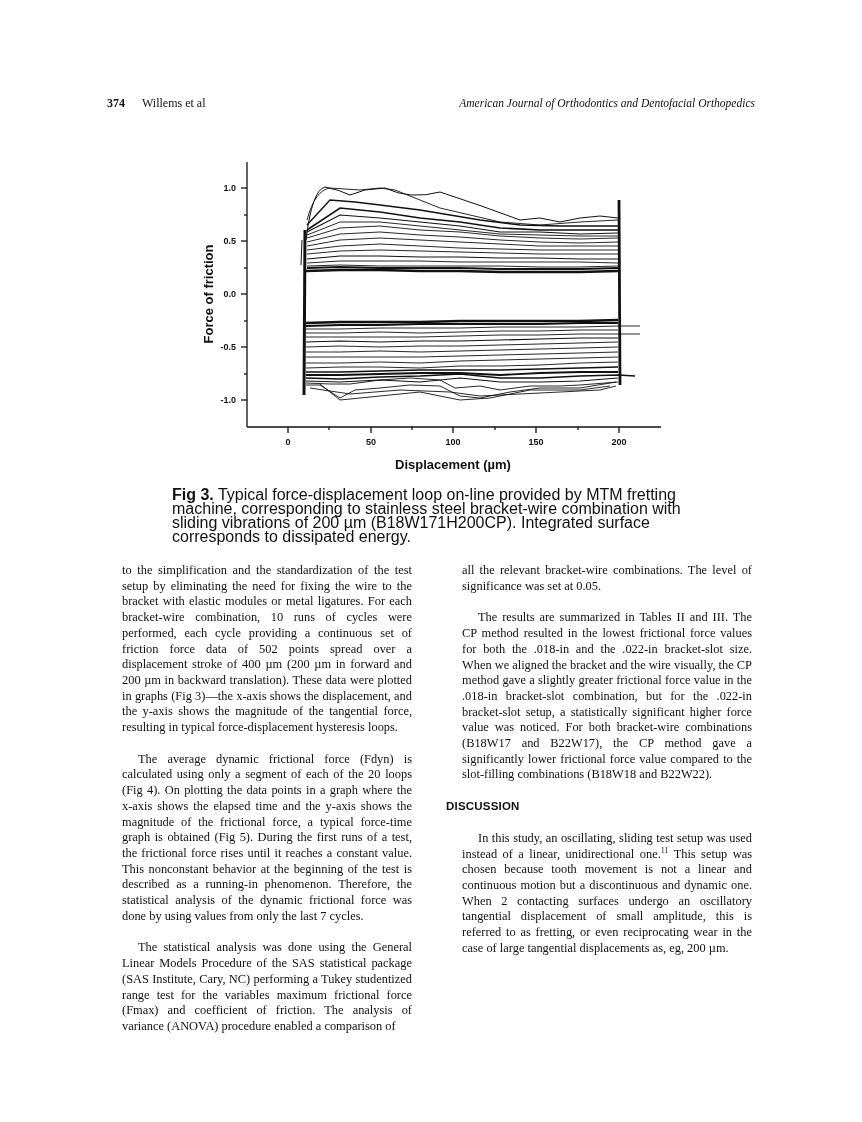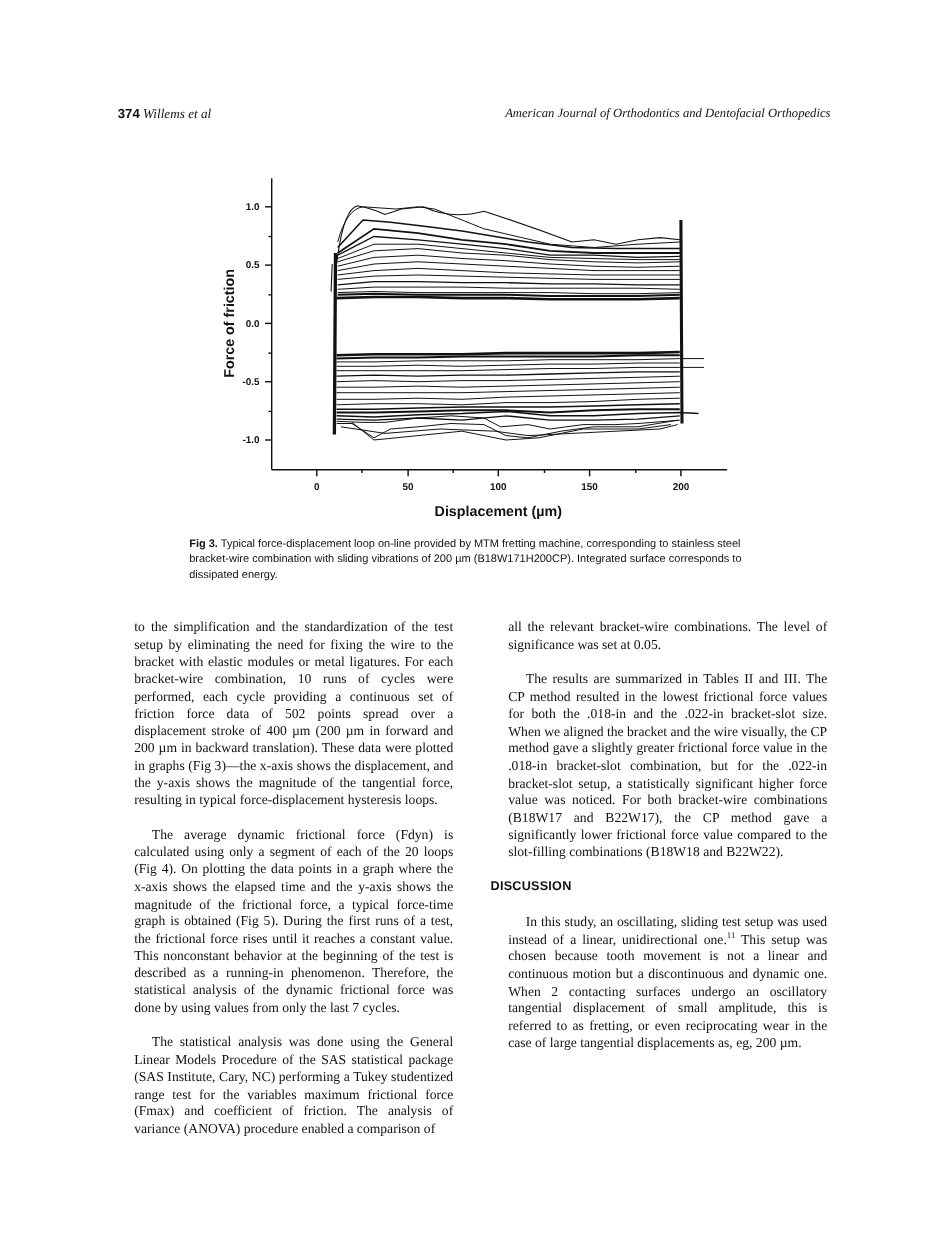--- a/index.html
+++ b/index.html
@@ -1,24 +1,24 @@
 <!DOCTYPE html>
 <html><head>
 <meta charset="utf-8">
 <style>
   html, body { margin: 0; padding: 0; background: #ffffff; }
   body { width: 862px; height: 1122px; position: relative; overflow: hidden; color: #111; }
   .running-head { position: absolute; top: 96px; left: 107px; right: 107px; height: 40px; font-family: "Liberation Serif", serif; }
   .rh-left { position: absolute; left: 0; top: 0; font-size: 12px; }
-  .rh-left .pg { font-family: Liberation Sans, sans-serif; font-weight: bold; font-size: 12px; font-style: normal; }
-  .rh-left .au { font-style: italic; margin-left: 0; }
+  .rh-left .pg { font-family: Liberation Serif, serif; font-weight: bold; font-size: 12px; font-style: normal; }
+  .rh-left .au { margin-left: 14px; }
   .rh-right { position: absolute; right: 0; top: 0; text-align: center; font-style: italic; font-size: 11.5px; line-height: 14px; }
   .figure { position: absolute; left: 180px; top: 160px; width: 500px; height: 320px; }
   .figure svg { position: absolute; left: 0; top: 0; }
-  .caption { position: absolute; left: 172px; top: 488px; width: 530px; font-family: "Liberation Sans", sans-serif; font-size: 10px; line-height: 14px; color: #111; }
+  .caption { position: absolute; left: 172px; top: 488px; width: 530px; font-family: "Liberation Sans", sans-serif; font-size: 16px; line-height: 14px; color: #111; }
   .caption b { font-weight: bold; }
   .col { position: absolute; top: 547px; width: 322px; font-family: "Liberation Serif", serif; font-size: 12.4px; line-height: 15.7px; text-align: justify; }
   .col-left { left: 106px; }
   .col-right { left: 446px; }
   .col p { margin: 16px; }
   .col p.indent { text-indent: 16px; }
   .col h3 { font-family: "Liberation Sans", sans-serif; font-weight: bold; font-size: 11.5px; margin: 12px 0 6px 0; letter-spacing: 0.2px; }
   sup { font-size: 8px; line-height: 0; }
 </style>
 </head>

